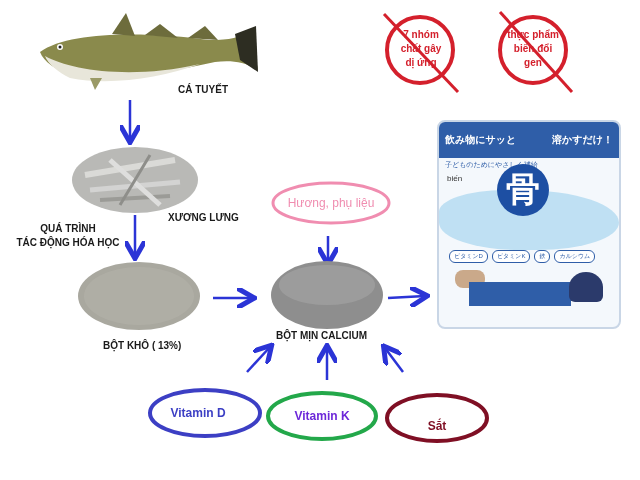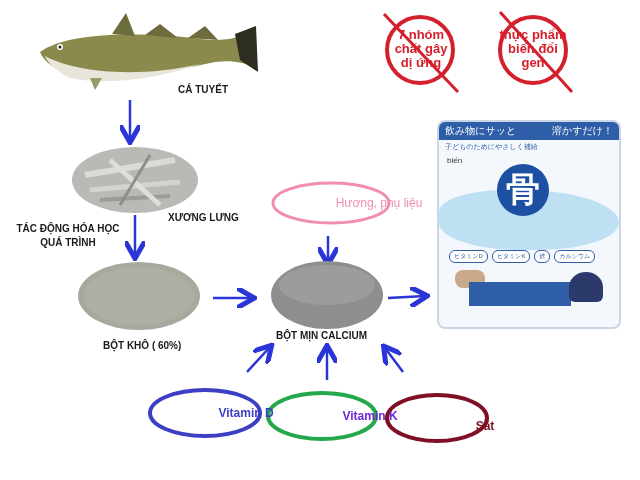--- a/index.html
+++ b/index.html
@@ -1,23 +1,23 @@
 <!DOCTYPE html>
 <html><head>
 <meta charset="utf-8">
 <style>
   html, body { margin: 0; padding: 0; }
   body { width: 640px; height: 480px; background: #ffffff; position: relative; overflow: hidden; font-family: "Liberation Sans", sans-serif; }
   .label { position: absolute; font-weight: bold; font-size: 10px; color: #1a1a1a; white-space: nowrap; }
   .label.center { text-align: center; }
   svg.layer { position: absolute; left: 0; top: 0; }
-  .oval-text { position: absolute; display: flex; align-items: center; justify-content: center; font-weight: bold; font-size: 12px; margin-left: 48px; }
-  .no-sign-text { position: absolute; color: #d4202c; font-size: 13px; text-align: center; line-height: 14px; font-weight: bold; }
+  .oval-text { position: absolute; display: flex; align-items: center; justify-content: center; font-weight: bold; font-size: 12px; }
+  .no-sign-text { position: absolute; color: #d4202c; font-size: 10px; text-align: center; line-height: 14px; font-weight: bold; }
   .pkg { position: absolute; left: 437px; top: 120px; width: 180px; height: 205px; background: #f4f8fc; border: 2px solid #c9d6e6; border-radius: 8px; overflow: hidden; }
-  .pkg-top { height: 18px; background: #2f5ea8; color: #fff; font-size: 10px; font-weight: normal; display: flex; justify-content: space-between; padding: 0 6px; align-items: center; }
+  .pkg-top { height: 36px; background: #2f5ea8; color: #fff; font-size: 10px; font-weight: bold; display: flex; justify-content: space-between; padding: 0 6px; align-items: center; }
   .pkg-sub { font-size: 7px; color: #2f5ea8; padding: 2px 6px; }
   .pkg-brand { font-size: 8px; color: #333; padding: 2px 8px; }
   .pkg-wave { position: absolute; left: 0; top: 68px; width: 180px; height: 60px; background: #bfe0f3; border-radius: 40% 60% 50% 50%; }
   .pkg-kanji { position: absolute; left: 58px; top: 42px; width: 52px; height: 52px; border-radius: 50%; background: #1d4fa3; color: #fff; font-size: 34px; font-weight: bold; display: flex; align-items: center; justify-content: center; }
   .pkg-title { position: absolute; left: 8px; top: 96px; width: 164px; text-align: center; font-size: 17px; font-weight: bold; color: #f5d000; text-shadow: 1px 1px 0 #1d4fa3, -1px -1px 0 #1d4fa3, 1px -1px 0 #1d4fa3, -1px 1px 0 #1d4fa3; }
   .pkg-chips { position: absolute; left: 10px; top: 128px; display: flex; gap: 4px; }
   .pkg-chip { font-size: 6px; border: 1px solid #2f5ea8; border-radius: 6px; padding: 1px 4px; color: #2f5ea8; background: #fff; }
   .pkg-table { position: absolute; left: 30px; top: 160px; width: 100px; height: 22px; background: #2f5ea8; border: 1px solid #2f5ea8; }
   .pkg-spoon { position: absolute; left: 16px; top: 148px; width: 30px; height: 18px; background: #caa98a; border-radius: 8px; }
   .pkg-choc { position: absolute; left: 130px; top: 150px; width: 34px; height: 30px; background: #2b3a6b; border-radius: 50% 50% 6px 6px; }
@@ -87,24 +87,24 @@
   </g>
   <g>
     <circle cx="533" cy="50" r="33" fill="none" stroke="#d4202c" stroke-width="4"></circle>
     <line x1="500" y1="12" x2="572" y2="92" stroke="#d4202c" stroke-width="3"></line>
   </g>
 </svg>
 
 <div class="label" style="left:178px;top:84px;">CÁ TUYẾT</div>
 <div class="label" style="left:168px;top:212px;">XƯƠNG LƯNG</div>
 <div class="label center" style="left:8px;top:222px;width:120px;line-height:14px;">
+  <div>QUÁ TRÌNH</div>
   <div>TÁC ĐỘNG HÓA HỌC</div>
-  <div>QUÁ TRÌNH</div>
 </div>
-<div class="label" style="left:103px;top:340px;">BỘT KHÔ ( 60%)</div>
+<div class="label" style="left:103px;top:340px;">BỘT KHÔ ( 13%)</div>
 <div class="label" style="left:276px;top:330px;">BỘT MỊN CALCIUM</div>
 
 <div class="oval-text" style="left:273px;top:193px;width:116px;height:20px;color:#f08db0;font-weight:normal;font-size:12px;">Hương, phụ liệu</div>
 <div class="oval-text" style="left:150px;top:403px;width:96px;height:20px;color:#3c3fc4;">Vitamin D</div>
 <div class="oval-text" style="left:268px;top:406px;width:108px;height:20px;color:#6d28d9;">Vitamin K</div>
 <div class="oval-text" style="left:387px;top:416px;width:100px;height:20px;color:#7f0f24;">Sắt</div>
 
 <div class="no-sign-text" style="left:388px;top:28px;width:66px;">
   <div>7 nhóm</div>
   <div>chất gây</div>

